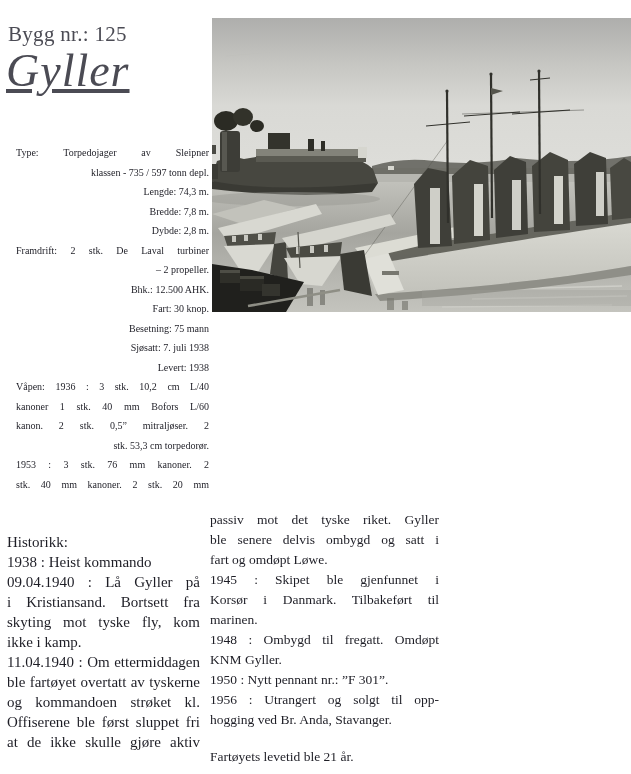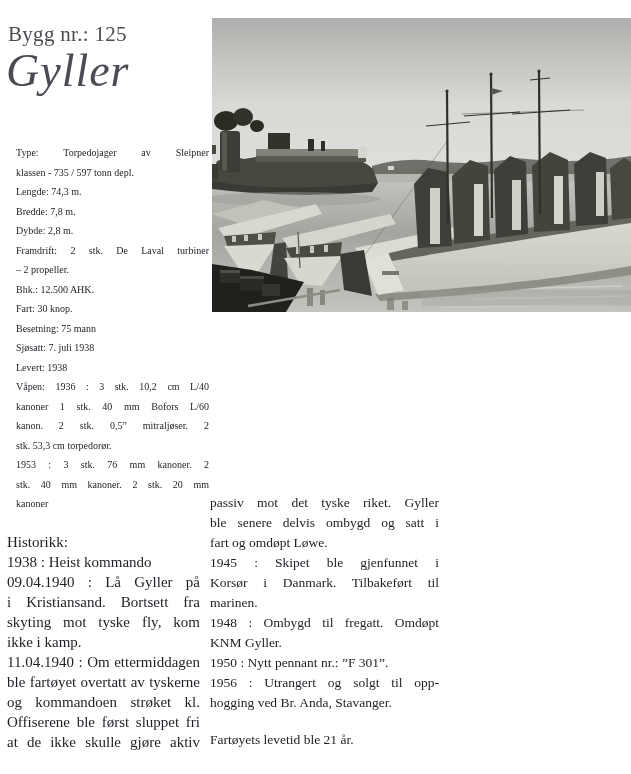--- a/index.html
+++ b/index.html
@@ -8,33 +8,33 @@
     font-family:"Liberation Serif","DejaVu Serif",serif;
     color:#1e1e26; overflow:hidden;padding-left:28px;
   }
   .buildno {
     position:absolute; left:8px; top:22px;
     font-size:21px; color:#4b4b54; letter-spacing:0.3px;
   }
   .title {
     position:absolute; left:6px; top:46px; margin:0;
     font-size:46px; font-style:italic; font-weight:normal;
-    color:#4b4b54; letter-spacing:1px; line-height:1.1;
+    color:#4b4b54; letter-spacing:1px; line-height:1.1;text-decoration:underline;
   }
   .specs {
     position:absolute; left:16px; top:143px; width:193px;
     font-size:10px;
   }
-  .specs .ln { line-height:19.5px; height:19.5px; }
+  .specs .ln { line-height:19.5px; height:19.5px;text-align:right; }
   .hist-left {
     position:absolute; left:7px; top:532px; width:193px;
     font-size:15px;
   }
   .col-right {
-    position:absolute; left:210px; top:493px; width:229px;
+    position:absolute; left:210px; top:510px; width:229px;
     font-size:13.5px;
   }
   .ln { line-height:20px; height:20px; overflow:hidden; }
   .j  { text-align:justify; text-align-last:justify; }
   .footer-line { margin-top:17px; }
   .photo {
     position:absolute; left:212px; top:18px; width:419px; height:294px;
   }
   .photo svg { display:block; }
 </style>
@@ -58,21 +58,20 @@
     <div class="ln">Fart: 30 knop.</div>
     <div class="ln">Besetning: 75 mann</div>
     <div class="ln">Sjøsatt: 7. juli 1938</div>
     <div class="ln">Levert: 1938</div>
     <div class="ln j">Våpen: 1936 : 3 stk. 10,2 cm L/40</div>
     <div class="ln j">kanoner 1 stk. 40 mm Bofors L/60</div>
     <div class="ln j">kanon. 2 stk. 0,5” mitraljøser. 2</div>
     <div class="ln">stk. 53,3 cm torpedorør.</div>
     <div class="ln j">1953 : 3 stk. 76 mm kanoner. 2</div>
     <div class="ln j">stk. 40 mm kanoner. 2 stk. 20 mm</div>
-    <div class="ln">kanoner</div>
   </div>
 
   <div class="hist-left">
     <div class="ln">Historikk:</div>
     <div class="ln">1938 : Heist kommando</div>
     <div class="ln j">09.04.1940 : Lå Gyller på havnen</div>
     <div class="ln j">i Kristiansand. Bortsett fra spredt</div>
     <div class="ln j">skyting mot tyske fly, kom jageren</div>
     <div class="ln">ikke i kamp.</div>
     <div class="ln j">11.04.1940 : Om ettermiddagen</div>

